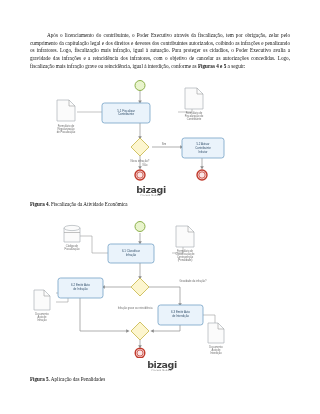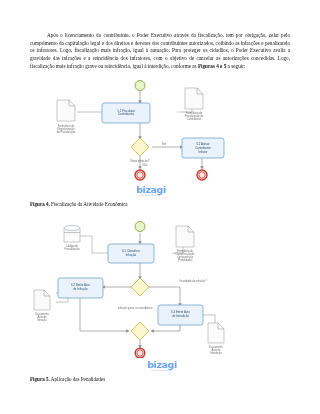--- a/index.html
+++ b/index.html
@@ -49,21 +49,21 @@
     white-space: nowrap;
   }
   .caption .cap-label { font-weight: bold; }
   #caption-4 { top: 201px; }
   #caption-5 { top: 376px; }
 
   
   .bizagi {
     position: absolute;
     font-family: "DejaVu Sans", sans-serif;
-    color: #3b82f6;
+    color: #000000;
     text-align: center;
     user-select: none;
   }
   .bizagi .bz-word {
     font-size: 9.5px;
     font-weight: bold;
     letter-spacing: -0.4px;
     line-height: 9px;
     display: block;
     opacity: 0.75;

